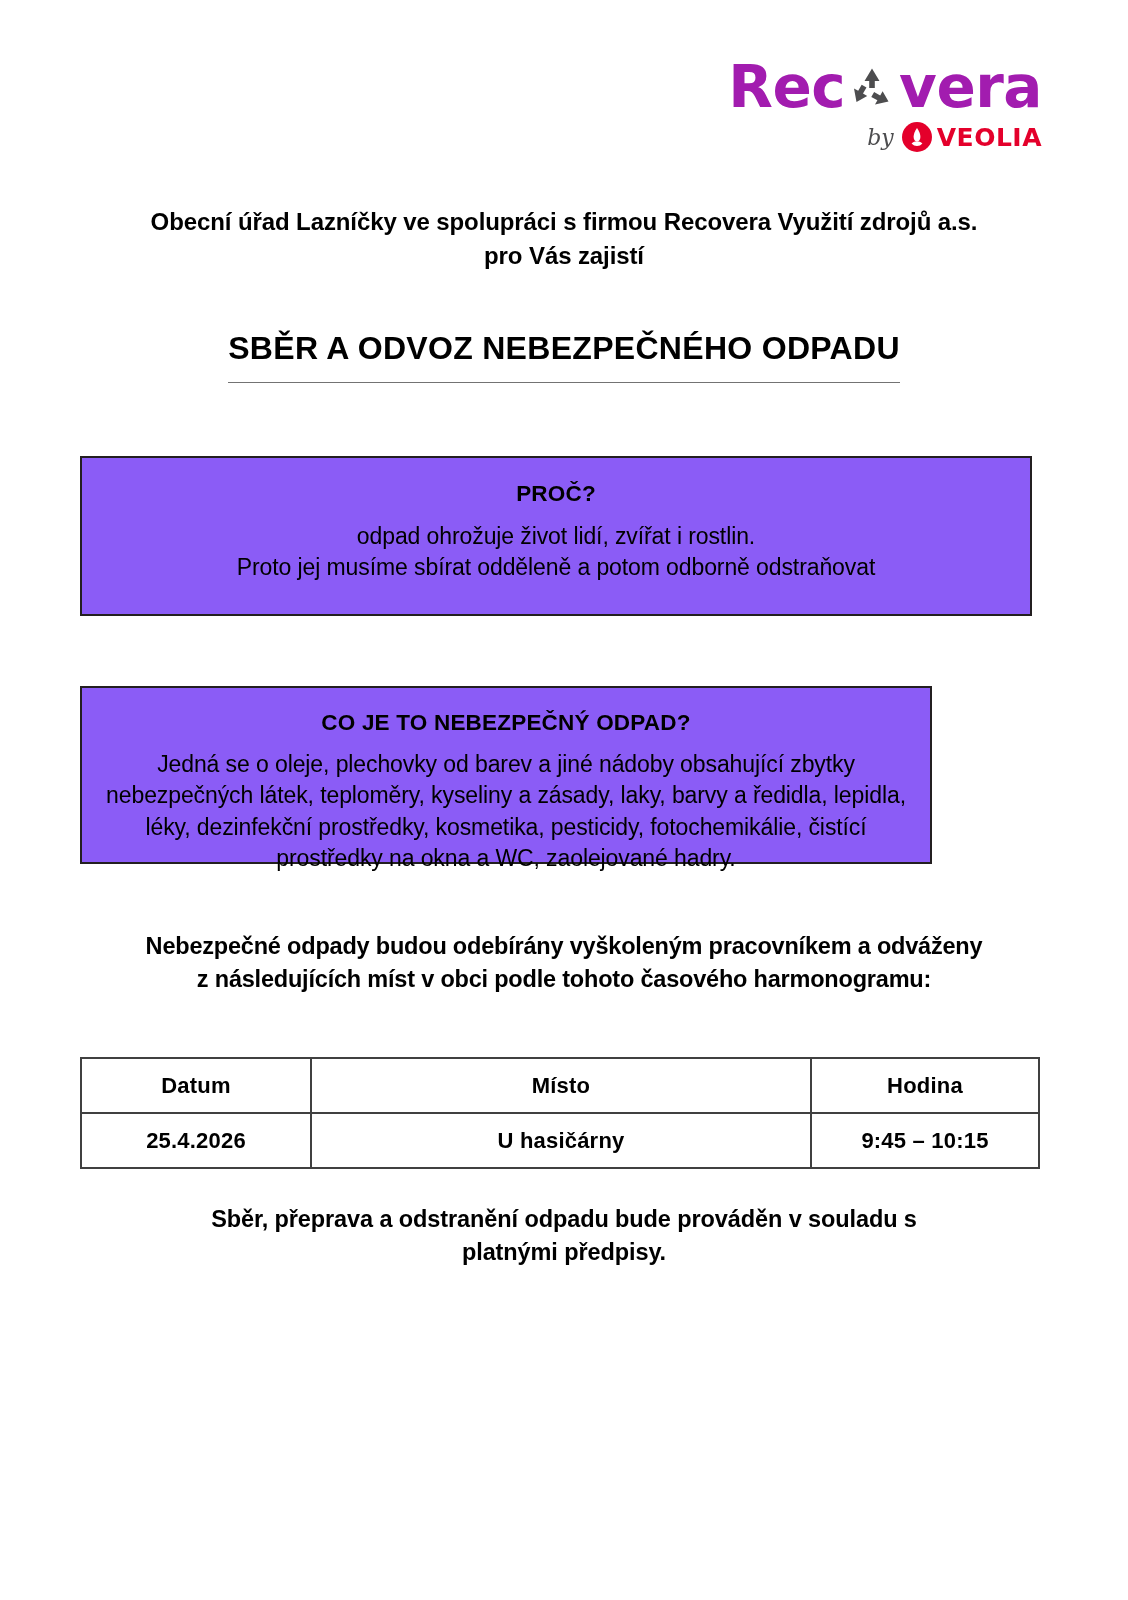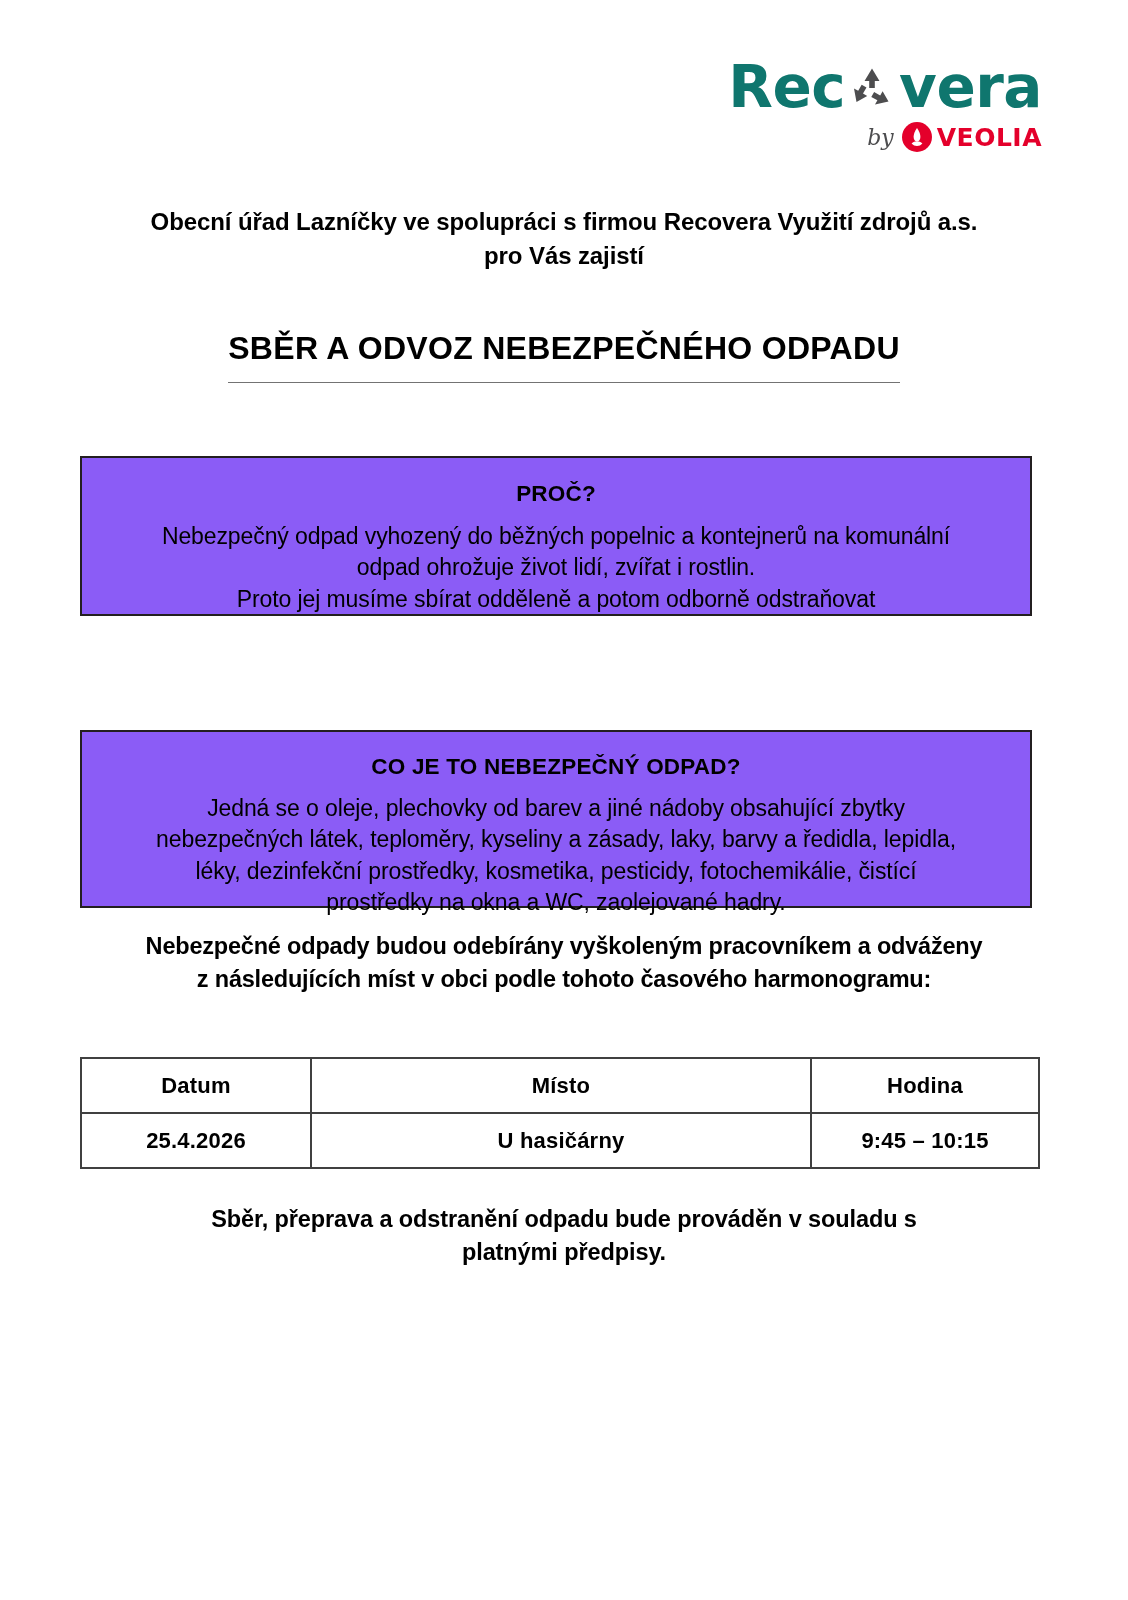--- a/index.html
+++ b/index.html
@@ -28,21 +28,21 @@
     position: absolute;
     right: 86px;
     top: 58px;
     width: 330px;
     text-align: right;
   }
   .logo-wordmark {
     font-family: "DejaVu Sans", sans-serif;
     font-size: 58px;
     font-weight: bold;
-    color: #0f766e;
+    color: #a21caf;
     letter-spacing: -0.5px;
     line-height: 1;
     white-space: nowrap;
     display: flex;
     align-items: center;
     justify-content: flex-end;
   }
   .logo-recycle {
     display: inline-block;
     width: 52px;
@@ -123,21 +123,21 @@
 
   
   .info-box {
     position: absolute;
     box-sizing: border-box;
     border: 2px solid #231f20;
     background: #8b5cf6;
     text-align: center;
   }
   .box-why  { left: 80px; top: 456px; width: 952px; height: 160px; }
-  .box-what { left: 80px; top: 686px; width: 952px; height: 178px; margin-top: 44px; }
+  .box-what { left: 80px; top: 686px; width: 852px; height: 178px; }
 
   .box-heading {
     font-size: 22.5px;
     font-weight: bold;
     letter-spacing: 0.2px;
   }
   .box-why .box-heading  { margin-top: 23px; }
   .box-what .box-heading { margin-top: 22px; }
 
   .box-body {
@@ -238,21 +238,20 @@
     <div class="line">pro Vás zajistí</div>
   </div>
 
   <div class="main-title">
     <span>SBĚR A ODVOZ NEBEZPEČNÉHO ODPADU</span>
   </div>
 
   <div class="info-box box-why">
     <div class="box-heading">PROČ?</div>
     <div class="box-body">
-      <span class="line">Nebezpečný odpad vyhozený do běžných popelnic a kontejnerů na komunální</span>
       <span class="line">odpad ohrožuje život lidí, zvířat i rostlin.</span>
       <span class="line">Proto jej musíme sbírat odděleně a potom odborně odstraňovat</span>
     </div>
   </div>
 
   <div class="info-box box-what">
     <div class="box-heading">CO JE TO NEBEZPEČNÝ ODPAD?</div>
     <div class="box-body">
       <span class="line">Jedná se o oleje, plechovky od barev a jiné nádoby obsahující zbytky</span>
       <span class="line">nebezpečných látek, teploměry, kyseliny a zásady, laky, barvy a ředidla, lepidla,</span>

